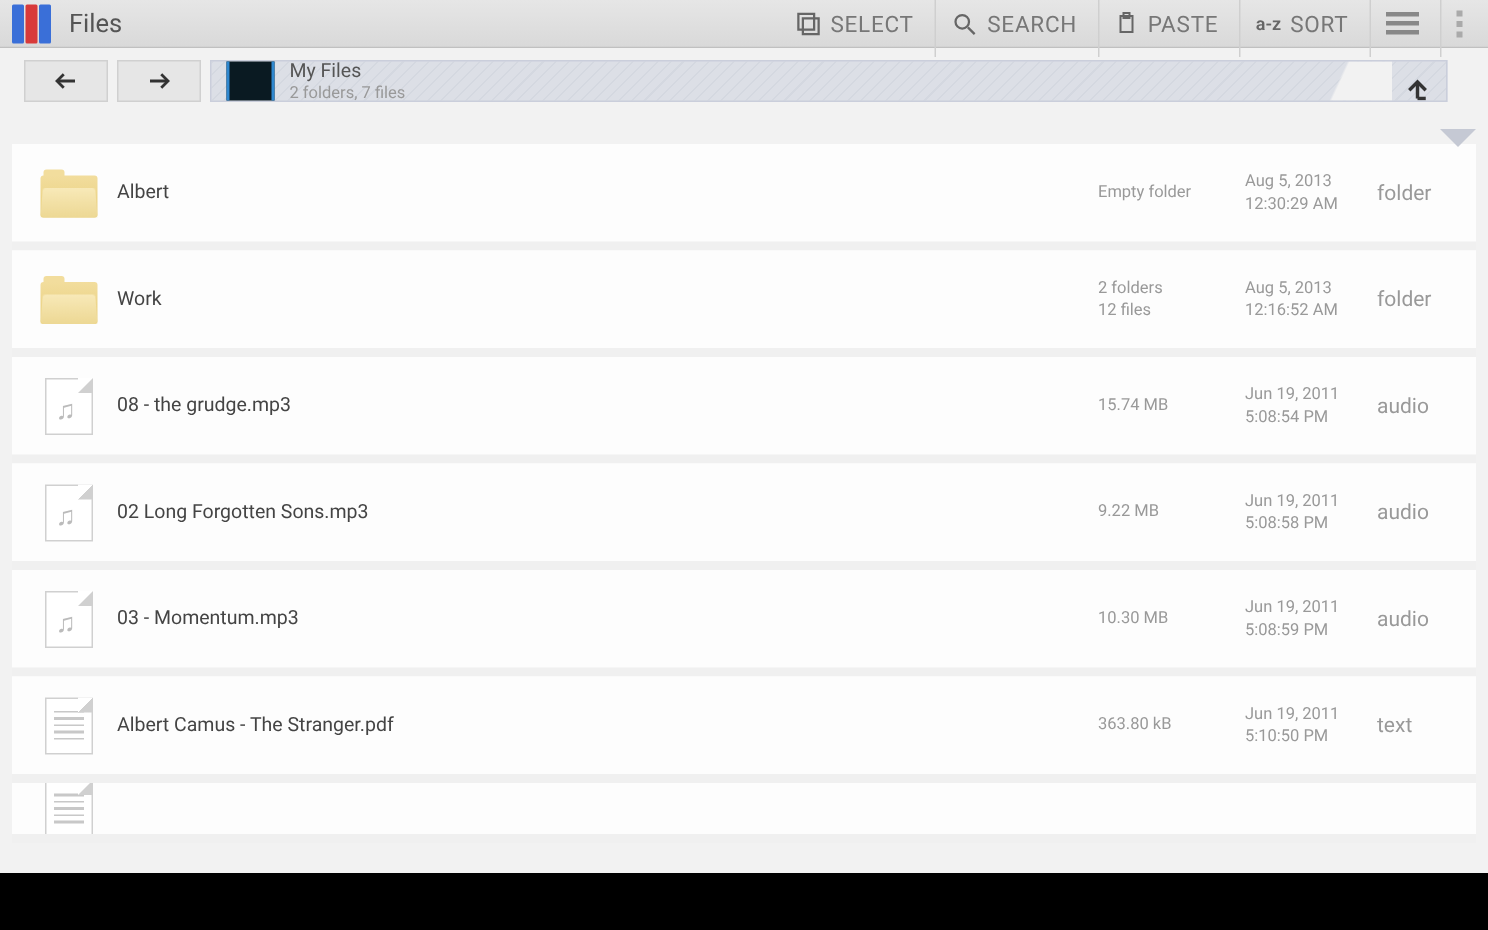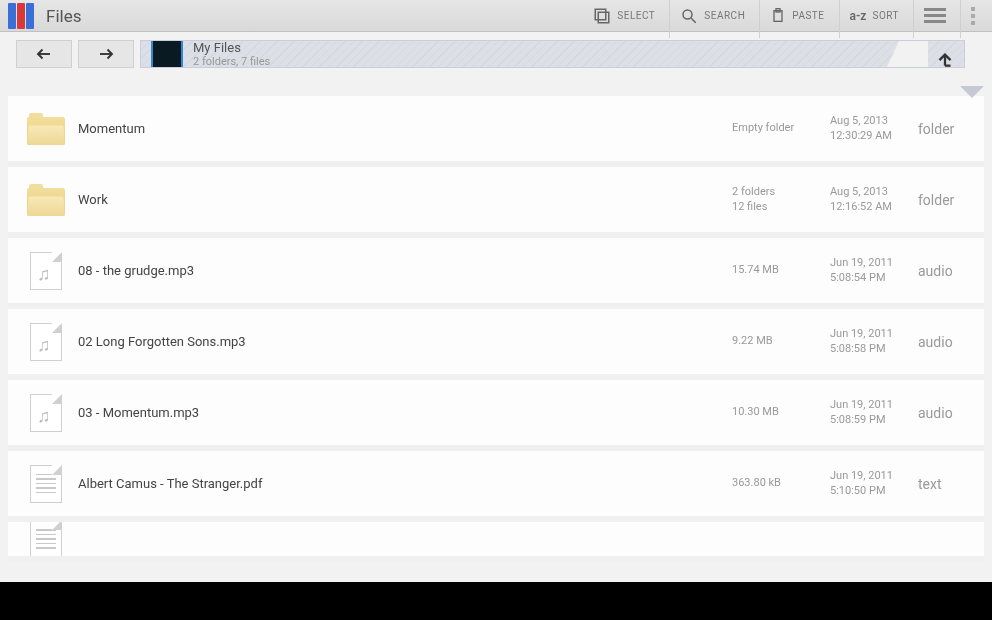--- a/index.html
+++ b/index.html
@@ -6,21 +6,21 @@
 body { width:992px; height:620px; overflow:hidden; background:#f2f2f2; position:relative; }
 
 
 .topbar { height:32px; background:linear-gradient(#e6e6e6,#d9d9d9); border-bottom:1px solid #c0c0c0; display:flex; align-items:center; padding:0 8px; gap:4px; }
 .app-icon { width:30px; height:30px; display:flex; align-items:flex-end; gap:1px; padding:2px 0; }
 .binder { width:8px; border-radius:1px; height:26px; }
 .b1{background:#3a6fd8;} .b2{background:#d83a3a;} .b3{background:#3a6fd8;}
 .app-title { font-size:17px; color:#555; margin-left:4px; font-weight:400; }
 .topbar-spacer { flex:1; }
 .tb-btn { display:flex; align-items:center; gap:6px; padding:0 10px; height:44px; border-left:1px solid #cfcfcf; cursor:pointer; }
-.tb-btn .lbl { font-size:10px; color:#777; letter-spacing:0.5px;text-align:center; }
+.tb-btn .lbl { font-size:15px; color:#777; letter-spacing:0.5px;text-align:center; }
 .tb-btn.noborder { border-left:none; }
 .tb-icon { color:#666; }
 .menu-dots { width:24px; display:flex; flex-direction:column; gap:3px; align-items:center; justify-content:center; border-left:1px solid #cfcfcf; height:44px; padding:0 6px;}
 .menu-dots span { width:4px; height:4px; background:#aaa; border-radius:0; }
 .hamburger { width:22px; display:flex; flex-direction:column; gap:3px; }
 .hamburger span { height:3px; background:#888; }
 
 
 .navbar { margin:8px 19px 0 8px; height:28px; display:flex; position:relative; }
 .nav-btn { width:56px; background:#e6e6e6; border:1px solid #d0d0d0; display:flex; align-items:center; justify-content:center; margin-right:6px; cursor:pointer;}
@@ -151,21 +151,21 @@
 
 <div class="list" id="file-list">
     <div class="row">
       <div class="row-icon">
         <div class="ic-folder">
           <div class="tab"></div>
           <div class="back"></div>
           <div class="front"></div>
         </div>
       </div>
-      <div class="row-name">Momentum</div>
+      <div class="row-name">Albert</div>
       <div class="row-size">
         <div>Empty folder</div>
       </div>
       <div class="row-date">
         <div>Aug 5, 2013</div>
         <div>12:30:29 AM</div>
       </div>
       <div class="row-type">folder</div>
     </div>
     <div class="row">

